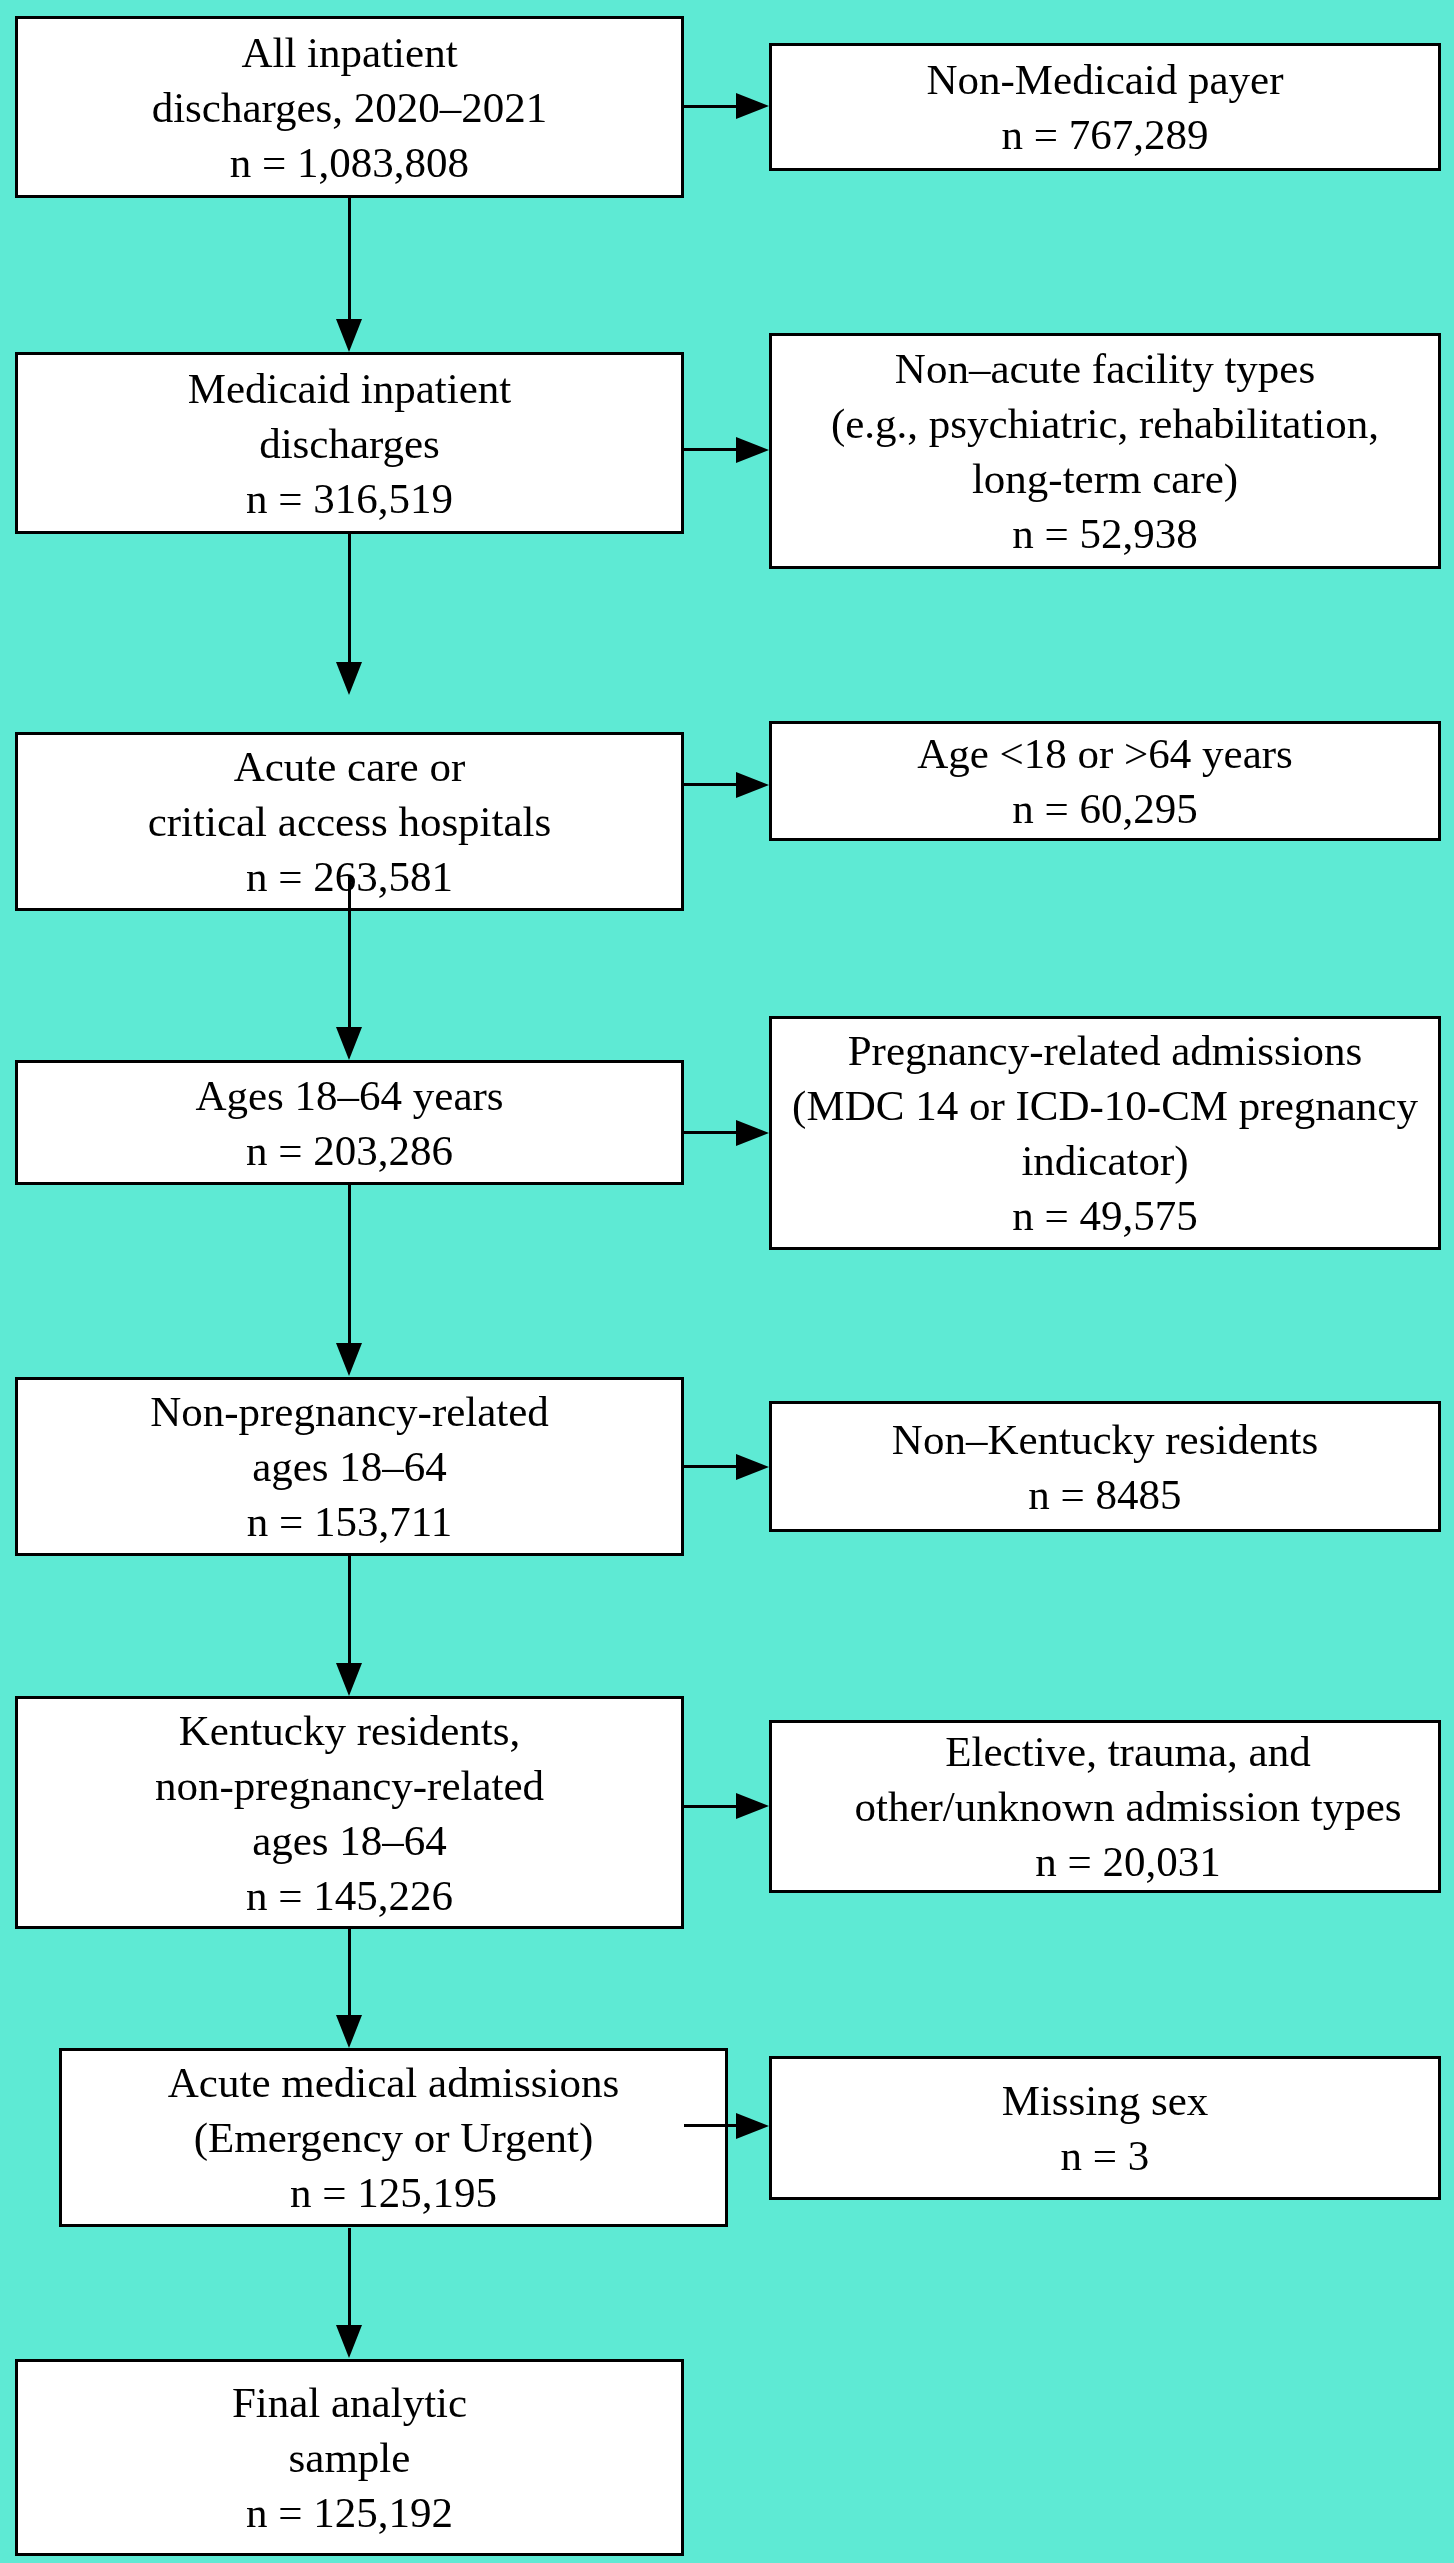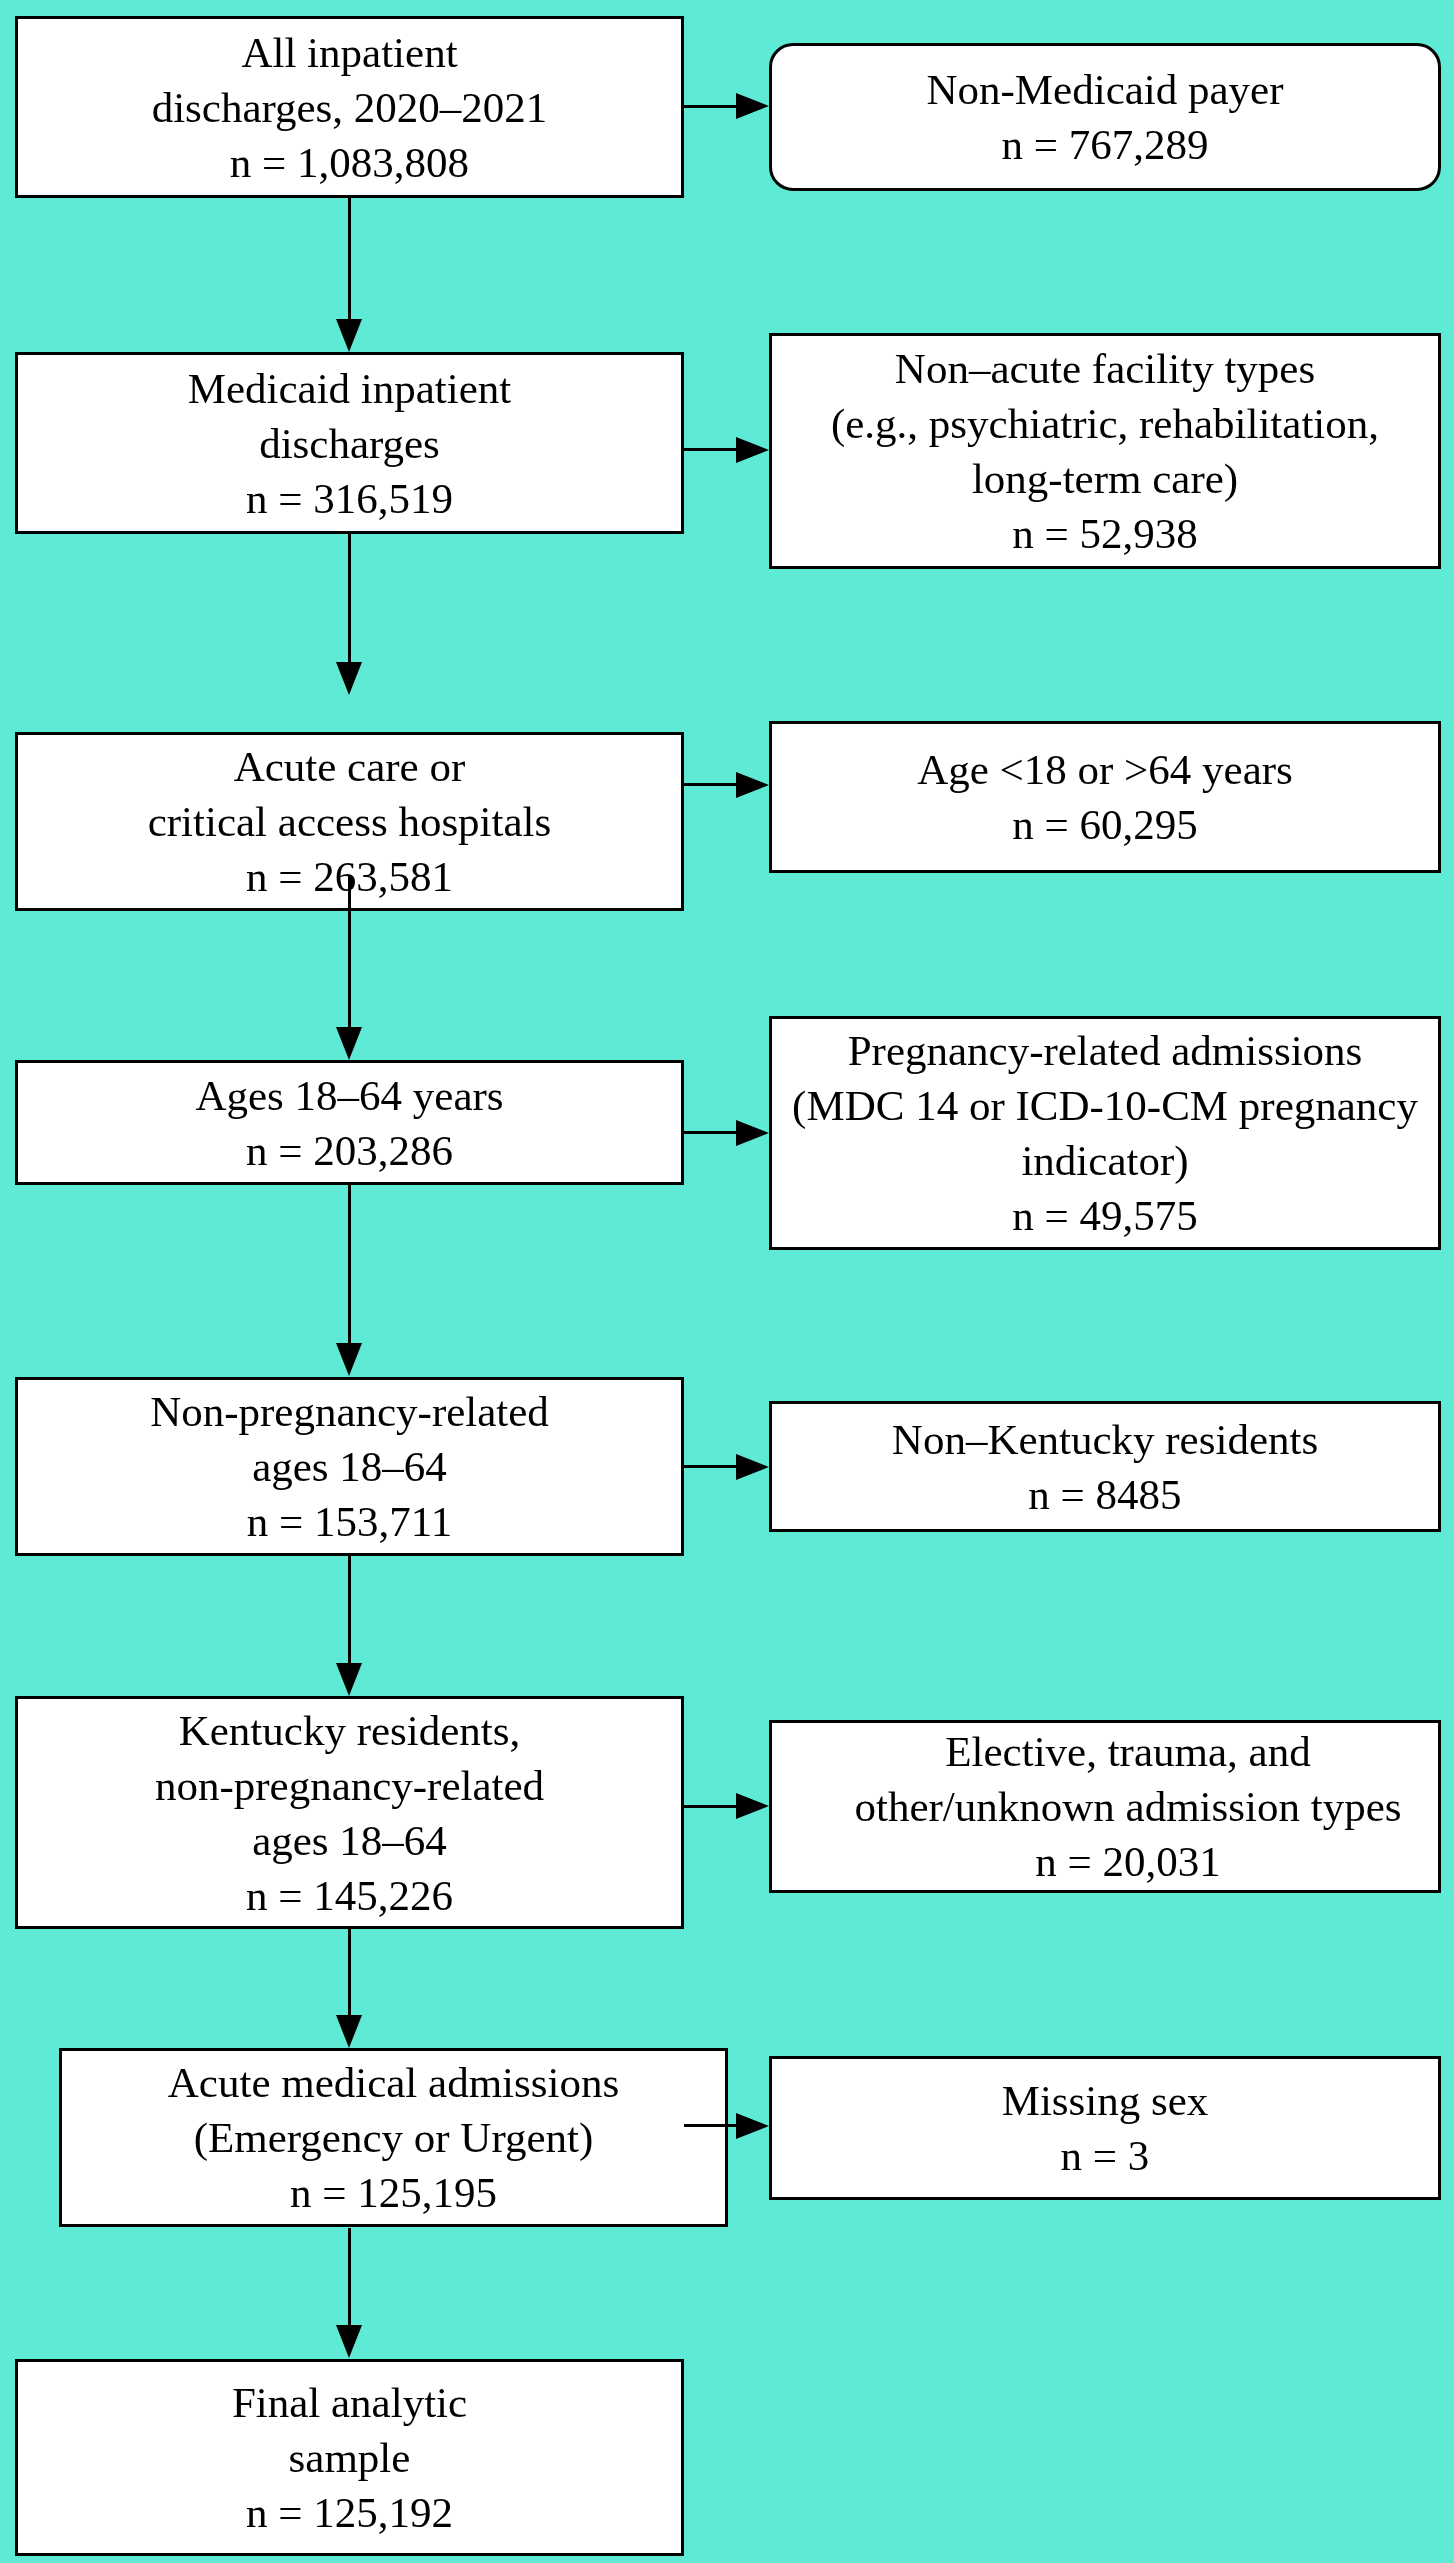--- a/index.html
+++ b/index.html
@@ -70,23 +70,23 @@
   .l1 { top: 16px;   height: 182px; }
   .l2 { top: 352px;  height: 182px; }
   .l3 { top: 696px; height: 179px; margin-top: 36px; }
   .l4 { top: 1060px; height: 125px; }
   .l5 { top: 1377px; height: 179px; }
   .l6 { top: 1696px; height: 233px; }
   .l7 { top: 2048px; height: 179px; margin-left: 44px; }
   .l8 { top: 2359px; height: 197px; }
 
   
-  .r1 { top: 43px;   height: 148px; border-radius: 24px; }
+  .r1 { top: 43px;   height: 128px; }
   .r2 { top: 333px;  height: 236px; }
-  .r3 { top: 721px; height: 152px; }
+  .r3 { top: 721px; height: 120px; }
   .r4 { top: 1016px; height: 234px; }
   .r5 { top: 1401px; height: 131px; }
   .r6 { top: 1720px; height: 173px; padding-left: 46px; }
   .r7 { top: 2056px; height: 144px; }
 </style>
 </head>
 <body>
 
 <div id="diagram">
 

